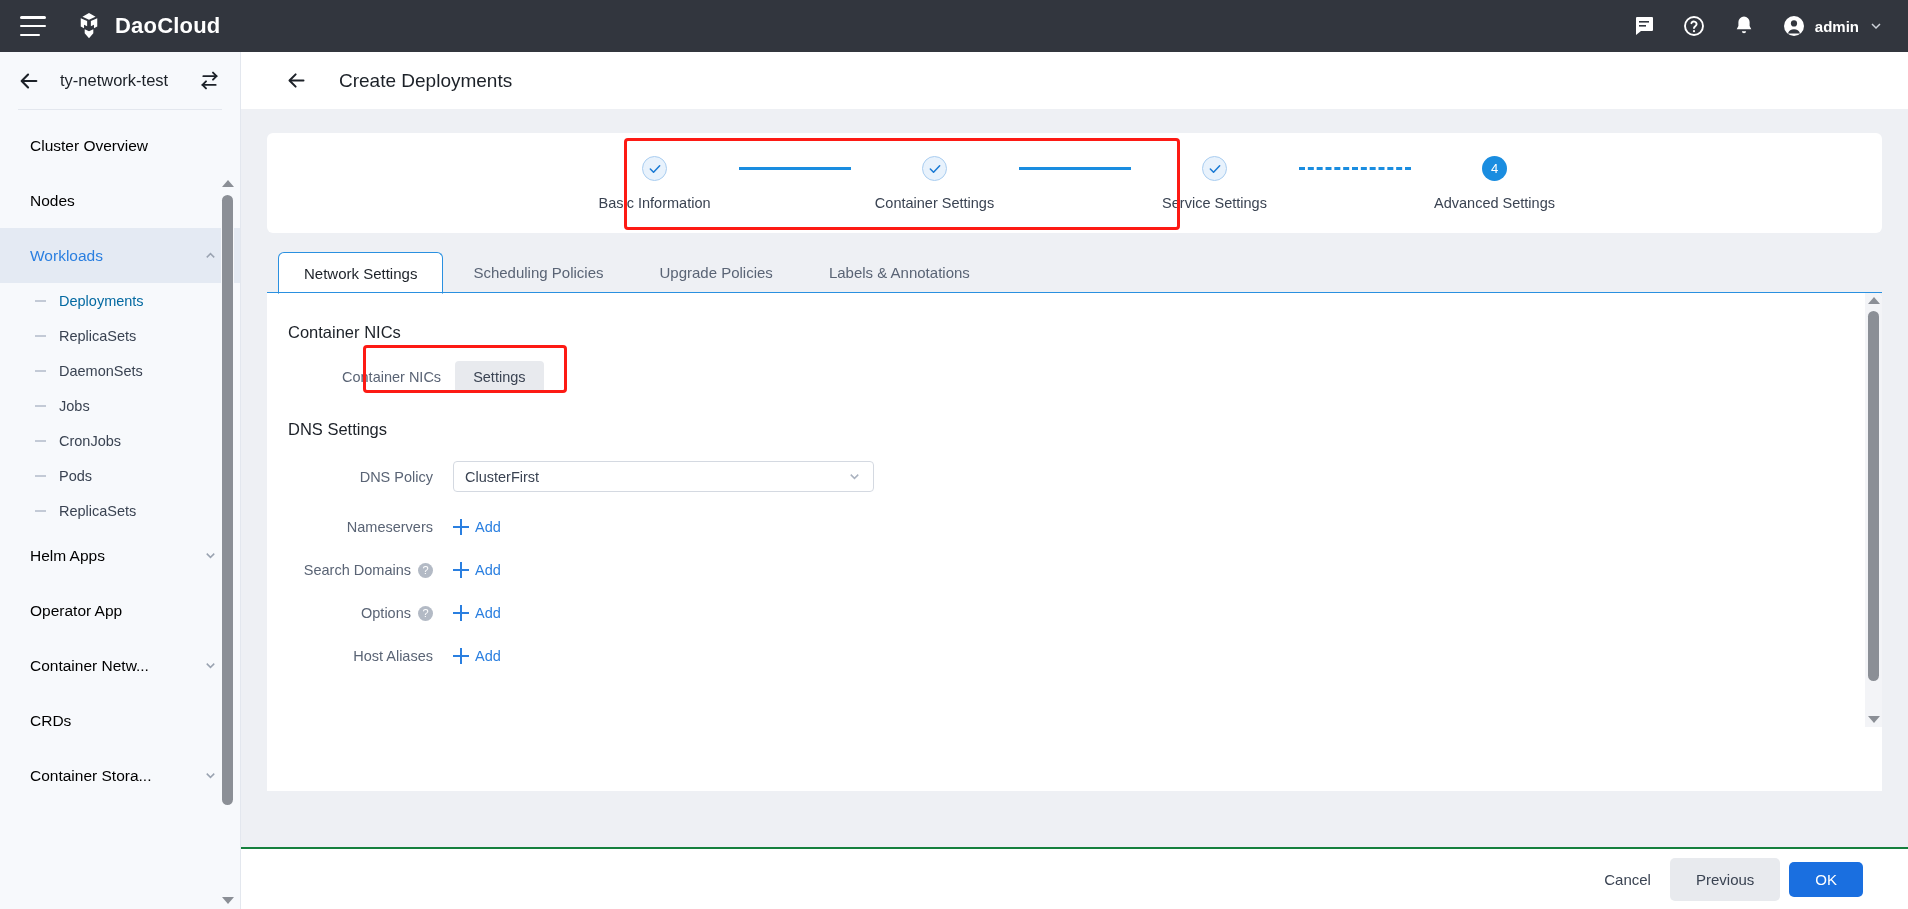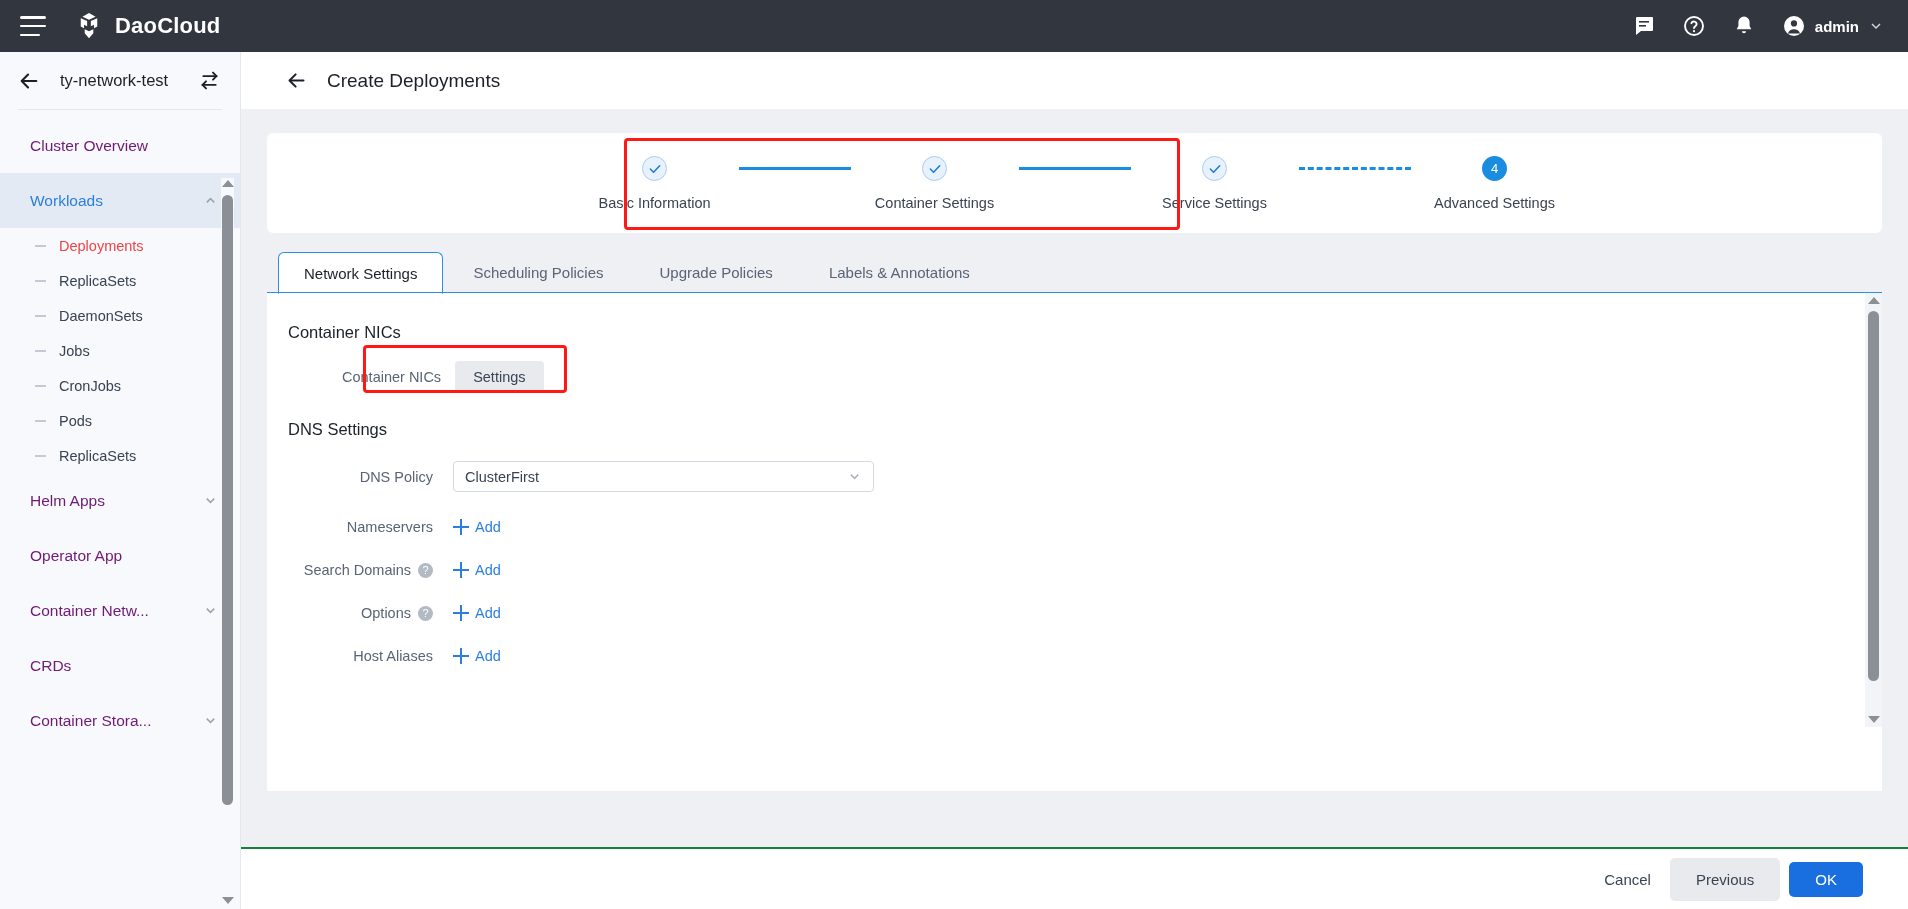--- a/index.html
+++ b/index.html
@@ -39,46 +39,46 @@
   }
   .side-head { height: 57px; display: flex; align-items: center; padding: 0 20px 0 18px; }
   .back-arrow { width: 22px; height: 22px; color: #1c2128; cursor: pointer; flex: none; }
   .cluster-name { font-size: 16.5px; color: #1c2128; margin-left: 20px; white-space: nowrap; }
   .swap-icon { width: 21px; height: 21px; color: #1c2128; margin-left: auto; cursor: pointer; flex: none; }
   .side-divider { height: 1px; background: #e3e7ee; margin: 0 18px; }
 
   .side-scroll { position: relative; height: 796px; overflow: hidden; padding-top: 8px; }
   .nav-item {
     height: 55px; display: flex; align-items: center; padding: 0 22px 0 30px;
-    font-size: 15.5px; color: #701a75; cursor: pointer; white-space: nowrap;
+    font-size: 15.5px; color: #000000; cursor: pointer; white-space: nowrap;
   }
   .nav-item.active { background: #e4eaf3; color: #2a7fe0; }
   .nav-item .chev { width: 15px; height: 15px; margin-left: auto; color: #9aa3b1; flex: none; }
   .nav-sub {
     height: 35px; display: flex; align-items: center; padding-left: 35px;
     font-size: 14.5px; color: #3a4352; cursor: pointer; white-space: nowrap;
   }
-  .nav-sub.sel { color: #ef4444; }
+  .nav-sub.sel { color: #0369a1; }
   .dash { display: inline-block; width: 11px; height: 2px; background: #c3cad6; margin-right: 13px; flex: none; }
 
   
   .sb-track { position: absolute; top: 68px; right: 6px; width: 13px; height: 728px;
     background: #f7f9fc; display: flex; flex-direction: column; align-items: center; }
   .sb-arrow { width: 0; height: 0; flex: none; }
   .sb-up { border-left: 6px solid transparent; border-right: 6px solid transparent; border-bottom: 7px solid #8b8f96; margin-top: 2px; }
   .sb-down { border-left: 6px solid transparent; border-right: 6px solid transparent; border-top: 7px solid #8b8f96; margin-top: auto; margin-bottom: 2px; }
   .sb-thumb { width: 11px; background: #8b8f96; border-radius: 6px; margin-top: 8px; }
 
   
   .main { position: absolute; top: 52px; left: 241px; width: 1667px; height: 857px; background: #eef0f4; }
   .page-head {
     height: 57px; background: #ffffff; display: flex; align-items: center; padding-left: 45px;
   }
   .page-head .back-arrow { width: 21px; height: 21px; }
-  .page-title { font-size: 19px; color: #1c2128; margin-left: 20px; }
+  .page-title { font-size: 19px; color: #1c2128; margin-left: 32px; }
 
   .content-area { position: relative; height: 800px; padding: 24px 26px 0 26px; }
 
   
   .stepper-card {
     position: relative; background: #ffffff; border-radius: 6px; height: 100px;
     display: flex; align-items: center; justify-content: center;
   }
   .stepper { display: flex; align-items: flex-start; position: relative; }
   .step { display: flex; flex-direction: column; align-items: center; width: 168px; }
@@ -231,20 +231,23 @@
       <polyline points="8,13 4,17 8,21"></polyline>
         <path d="M4 17h15"></path>
     </svg>
   </div>
   <div class="side-divider"></div>
 
   <div class="side-scroll">
     <div class="nav-item">
       <span>Cluster Overview</span>
     </div>
+    <div class="nav-item">
+      <span>Nodes</span>
+    </div>
     <div class="nav-item active">
       <span>Workloads</span>
       <svg class="chev" viewBox="0 0 24 24" fill="none" stroke="currentColor" stroke-width="2.3">
           <polyline points="6,15 12,9 18,15"></polyline>
         </svg>
     </div>
     <div class="nav-sub sel">
       <span class="dash"></span>
       <span>Deployments</span>
     </div>

